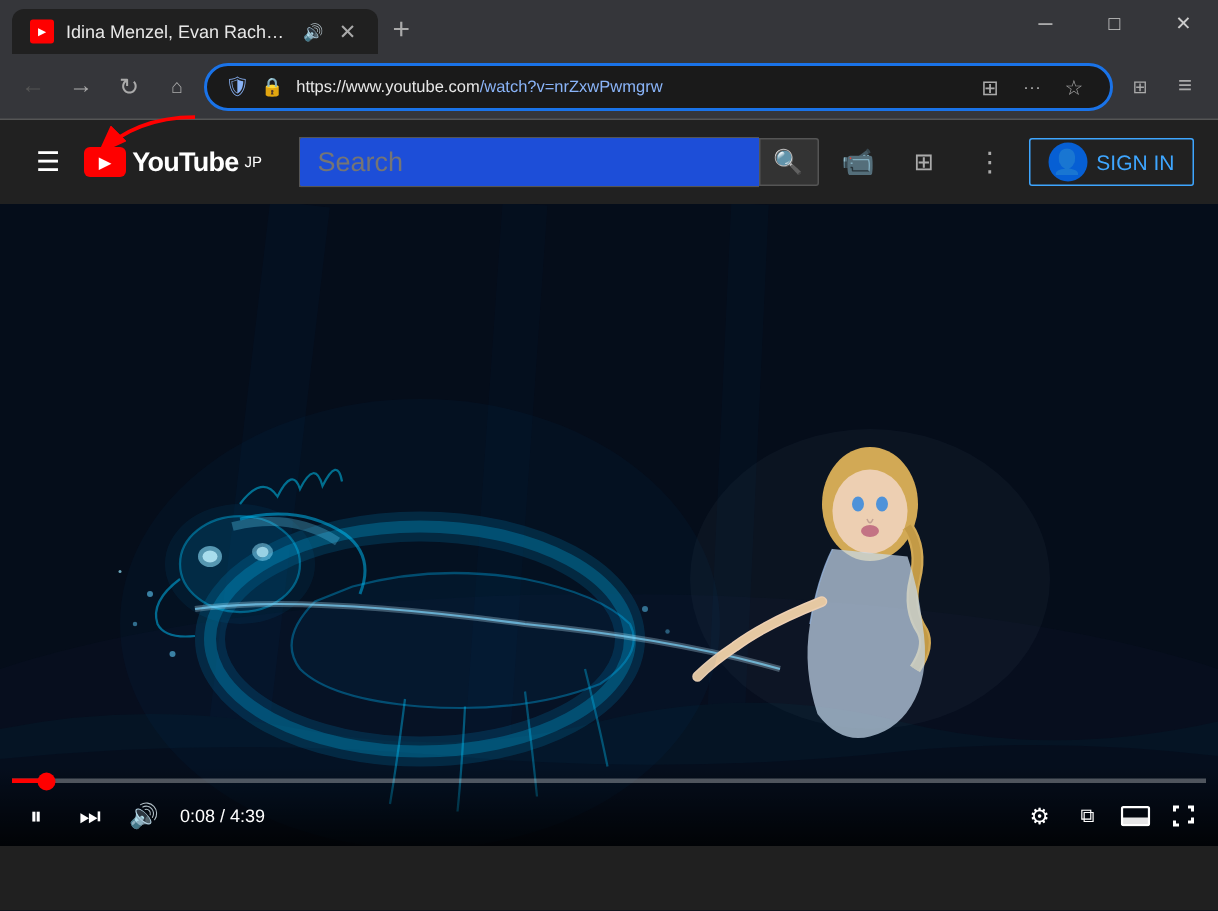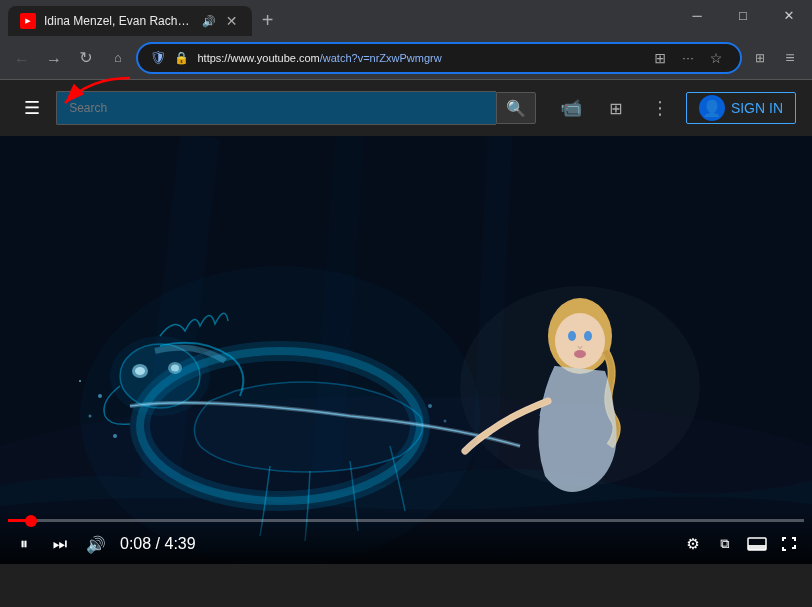--- a/index.html
+++ b/index.html
@@ -41,21 +41,21 @@
 
     
     .yt-header { background: #212121; height: 56px; display: flex; align-items: center; padding: 0 16px; gap: 8px; position: relative; z-index: 10; }
     .yt-hamburger { color: #fff; font-size: 18px; cursor: pointer; padding: 8px; border-radius: 50%; }
     .yt-logo { display: flex; align-items: center; gap: 4px; margin-right: 16px; }
     .yt-logo-icon { background: #ff0000; border-radius: 4px; width: 28px; height: 20px; display: flex; align-items: center; justify-content: center; }
     .yt-logo-icon::after { content: '▶'; color: white; font-size: 11px; }
     .yt-logo-text { color: #fff; font-size: 18px; font-weight: bold; letter-spacing: -0.5px; }
     .yt-logo-jp { color: #fff; font-size: 10px; vertical-align: super; }
     .yt-search-wrap { display: flex; align-items: center; flex: 1; max-width: 480px; }
-    .yt-search-input { flex: 1; background: #0c4a6e; border: 1px solid #555; border-right: none; height: 32px; padding: 16px 12px; color: #fff; font-size: 12px; outline: none; border-radius: 2px 0 0 2px; }
+    .yt-search-input { flex: 1; background: #1d4ed8; border: 1px solid #555; border-right: none; height: 32px; padding: 16px 12px; color: #fff; font-size: 18px; outline: none; border-radius: 2px 0 0 2px; }
     .yt-search-btn { background: #333; border: 1px solid #555; width: 40px; height: 32px; display: flex; align-items: center; justify-content: center; cursor: pointer; border-radius: 0 2px 2px 0; color: #aaa; }
     .yt-header-right { display: flex; align-items: center; gap: 8px; margin-left: auto; }
     .yt-icon-btn { width: 36px; height: 36px; display: flex; align-items: center; justify-content: center; color: #aaa; font-size: 18px; cursor: pointer; border-radius: 50%; }
     .yt-sign-in { background: transparent; border: 1px solid #3ea6ff; color: #3ea6ff; height: 32px; padding: 0 12px; border-radius: 2px; display: flex; align-items: center; gap: 6px; cursor: pointer; font-size: 14px; font-weight: 500; }
     .yt-sign-in-avatar { width: 26px; height: 26px; background: #065fd4; border-radius: 50%; display: flex; align-items: center; justify-content: center; color: white; font-size: 14px; }
 
     
     .video-area { width: 812px; height: 428px; background: #000; position: relative; overflow: hidden; }
     .video-frame { width: 100%; height: 100%; position: relative; }
 
@@ -68,21 +68,21 @@
     
     .scene-svg { position: absolute; top: 0; left: 0; width: 100%; height: 100%; }
 
     
     .video-controls { position: absolute; bottom: 0; left: 0; width: 100%; background: linear-gradient(transparent, rgba(0,0,0,0.8)); padding: 8px 0 4px; }
     .progress-bar-wrap { height: 3px; background: rgba(255,255,255,0.3); margin: 0 8px 6px; position: relative; cursor: pointer; }
     .progress-bar-fill { height: 100%; background: #ff0000; width: 2.88%; position: relative; }
     .progress-bar-fill::after { content: ''; width: 12px; height: 12px; background: #ff0000; border-radius: 50%; position: absolute; right: -6px; top: -4.5px; }
     .controls-row { display: flex; align-items: center; padding: 0 8px; gap: 4px; }
     .ctrl-btn { width: 32px; height: 32px; display: flex; align-items: center; justify-content: center; color: #fff; font-size: 16px; cursor: pointer; }
-    .time-display { color: #fff; font-size: 16px; margin-left: 4px; white-space: nowrap; }
+    .time-display { color: #fff; font-size: 12px; margin-left: 4px; white-space: nowrap; }
     .ctrl-spacer { flex: 1; }
     .ctrl-right { display: flex; align-items: center; gap: 2px; }
     .ctrl-right-btn { width: 30px; height: 30px; display: flex; align-items: center; justify-content: center; color: #fff; font-size: 15px; cursor: pointer; }
 
     
     .annotation-arrow { position: absolute; top: 37px; left: 50px; z-index: 200; pointer-events: none; }
   </style>
 </head>
 <body>
 
@@ -136,20 +136,25 @@
     </div>
 
     <div class="nav-right">
       <div class="nav-right-btn" style="font-size:12px;">⊞</div>
       <div class="nav-right-btn">≡</div>
     </div>
   </div>
 
   <div class="yt-header">
     <div class="yt-hamburger">☰</div>
+    <div class="yt-logo">
+      <div class="yt-logo-icon"></div>
+      <span class="yt-logo-text">YouTube</span>
+        <span class="yt-logo-jp">JP</span>
+    </div>
     <div class="yt-search-wrap">
       <input class="yt-search-input" type="text" placeholder="Search" style="">
       <div class="yt-search-btn">
         <span>🔍</span>
       </div>
     </div>
     <div class="yt-header-right">
       <div class="yt-icon-btn">
         <span>📹</span>
       </div>

